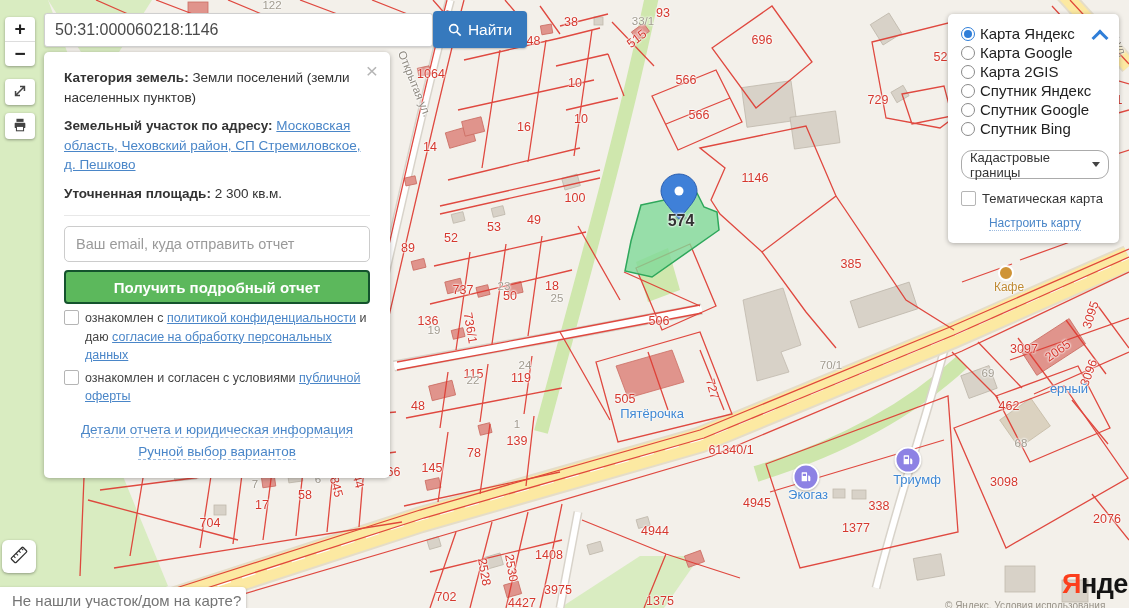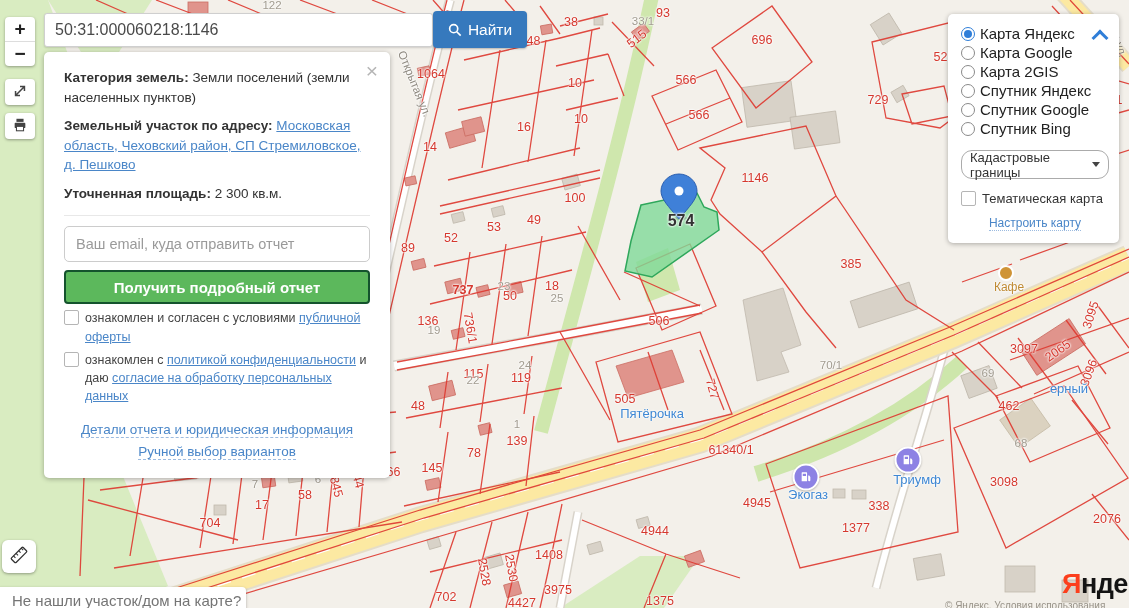--- a/index.html
+++ b/index.html
@@ -242,21 +242,21 @@
       <span class="ml red" style="left: 430px; top: 147px; transform: translate(-50%, -50%);">14</span>
       <span class="ml red" style="left: 686px; top: 80px; transform: translate(-50%, -50%);">566</span>
       <span class="ml red" style="left: 699px; top: 115px; transform: translate(-50%, -50%);">566</span>
       <span class="ml red" style="left: 755px; top: 178px; transform: translate(-50%, -50%);">1146</span>
       <span class="ml dark" style="left: 681px; top: 221px; transform: translate(-50%, -50%);">574</span>
       <span class="ml red" style="left: 575px; top: 198px; transform: translate(-50%, -50%);">100</span>
       <span class="ml red" style="left: 534px; top: 220px; transform: translate(-50%, -50%);">49</span>
       <span class="ml red" style="left: 494px; top: 227px; transform: translate(-50%, -50%);">53</span>
       <span class="ml red" style="left: 451px; top: 238px; transform: translate(-50%, -50%);">52</span>
       <span class="ml red" style="left: 408px; top: 248px; transform: translate(-50%, -50%);">89</span>
-      <span class="ml red" style="left: 463px; top: 290px; transform: translate(-50%, -50%); font-weight: bold;">737</span>
+      <span class="ml red" style="left: 463px; top: 290px; transform: translate(-50%, -50%);">737</span>
       <span class="ml red" style="left: 510px; top: 296px; transform: translate(-50%, -50%);">50</span>
       <span class="ml gray" style="left: 504px; top: 287px; transform: translate(-50%, -50%);">23</span>
       <span class="ml red" style="left: 552px; top: 286px; transform: translate(-50%, -50%);">18</span>
       <span class="ml gray" style="left: 557px; top: 299px; transform: translate(-50%, -50%);">25</span>
       <span class="ml red" style="left: 428px; top: 321px; transform: translate(-50%, -50%);">136</span>
       <span class="ml gray" style="left: 434px; top: 331px; transform: translate(-50%, -50%);">19</span>
       <span class="ml red" style="left: 470px; top: 328px; transform: translate(-50%, -50%) rotate(80deg);">736/1</span>
       <span class="ml red" style="left: 466px; top: 374px; transform: translate(-50%, -50%); padding-left: 15px;">115</span>
       <span class="ml gray" style="left: 473px; top: 381px; transform: translate(-50%, -50%);">22</span>
       <span class="ml red" style="left: 521px; top: 378px; transform: translate(-50%, -50%);">119</span>
@@ -375,27 +375,27 @@
   <div class="ip-row">
     <span class="ip-b">Уточненная площадь:</span>
     <span>2 300 кв.м.</span>
   </div>
   <hr id="info-hr">
   <input id="email-input" type="text" placeholder="Ваш email, куда отправить отчет" style="">
   <button id="report-btn">Получить подробный отчет</button>
   <div class="chk-row">
     <span class="chk"></span>
     <span>
-      <span>ознакомлен и согласен с условиями </span><a class="lnk">публичной оферты</a>
+      <span>ознакомлен с </span><a class="lnk">политикой конфиденциальности</a><span> и даю </span><a class="lnk">согласие на обработку персональных данных</a>
     </span>
   </div>
   <div class="chk-row">
     <span class="chk"></span>
     <span>
-      <span>ознакомлен с </span><a class="lnk">политикой конфиденциальности</a><span> и даю </span><a class="lnk">согласие на обработку персональных данных</a>
+      <span>ознакомлен и согласен с условиями </span><a class="lnk">публичной оферты</a>
     </span>
   </div>
   <div class="center-links">
     <a class="lnk-d">Детали отчета и юридическая информация</a><br>
     <a class="lnk-d">Ручной выбор вариантов</a>
   </div>
 </div>
 
 <div id="layers-panel">
   <span id="panel-collapse"></span>

